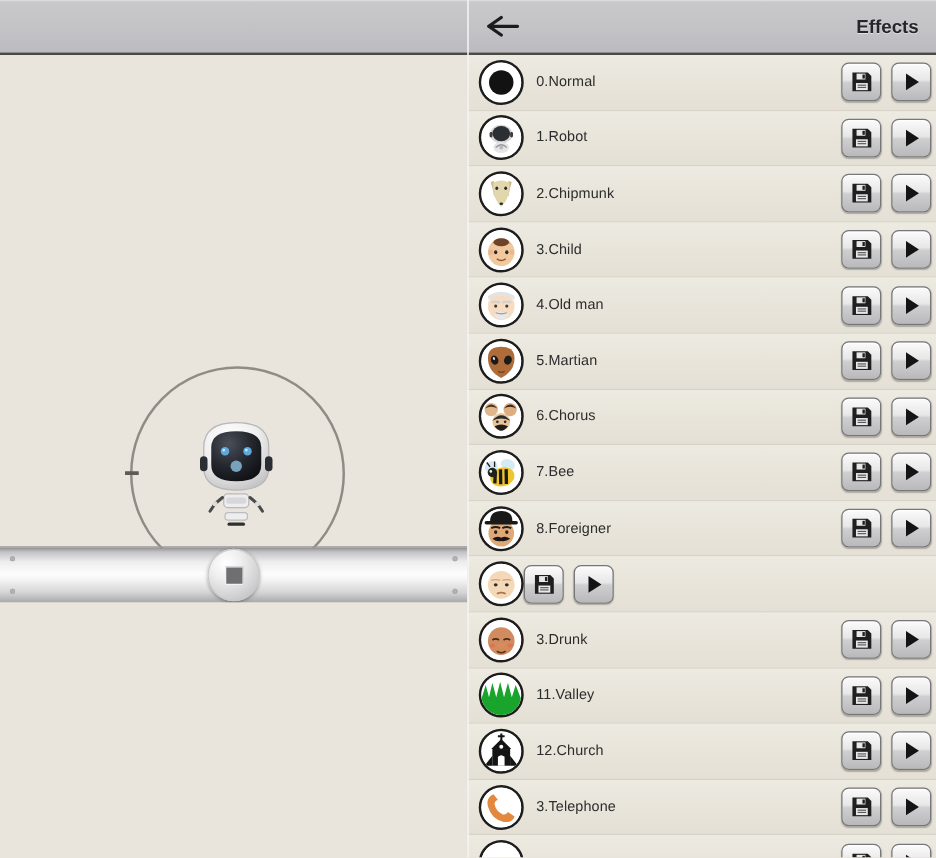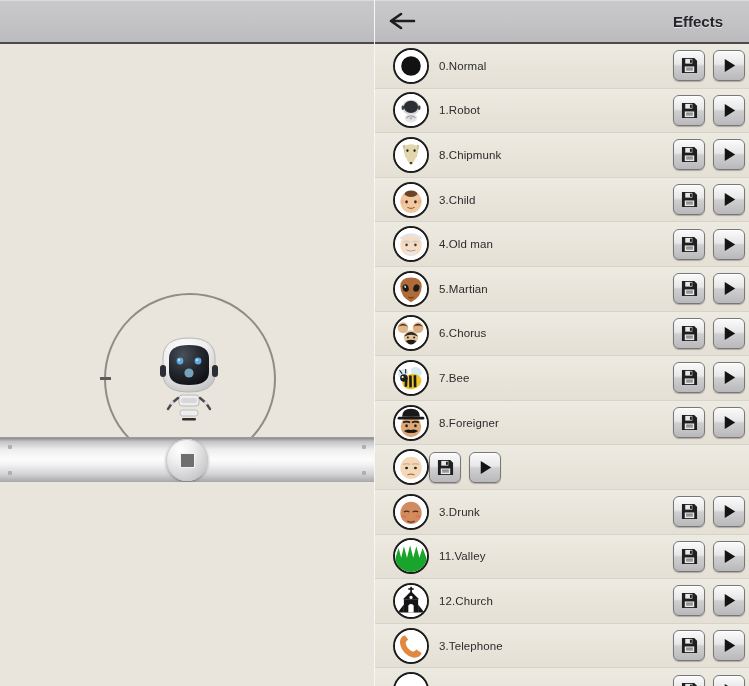--- a/index.html
+++ b/index.html
@@ -95,35 +95,35 @@
     background:#e9e5dc;
     overflow:hidden;
   }
   .right-topbar {
     position:relative;
     height:44px;
     background:linear-gradient(to bottom,#c9c9cb 0%,#c3c3c6 55%,#bbbbbf 100%);
     border-bottom:2px solid #4a4a48;
     box-shadow:inset 0 1px 0 #dcdcdd;
     display:flex; align-items:center; justify-content:space-between;
-    padding:0 24px 0 14px;
+    padding:0 12px 0 14px;
   }
   .back-icon { width:28px; height:22px; cursor:pointer; }
   .title {
     font-size:15px; color:#26262a; font-weight:bold;
     text-shadow:0 1px 0 rgba(255,255,255,.55);
     padding-right:2px;
   }
 
   .list { position:relative; }
   .row {
     position:relative;
     height:44.6px;
     display:flex; align-items:center;
-    padding-left:19px;
+    padding-left:9px;
     border-bottom:1px solid #d7d3c8;
     background:linear-gradient(to bottom,#edeae1 0%,#e8e4da 55%,#e4e0d5 100%);
   }
   .avatar {
     width:36px; height:36px;
     border-radius:50%;
     background:#ffffff;
     border:2px solid #1d1d1d;
     flex:0 0 auto;
     position:relative;
@@ -298,21 +298,21 @@
         <div class="avatar">
           <svg viewBox="0 0 36 36" width="36" height="36">
             <circle cx="18" cy="18" r="18" fill="#fff"></circle>
             <path d="M10 7 Q12 14 13 20 M26 7 Q24 14 23 20" stroke="#c9bd90" stroke-width="3" fill="none"></path>
             <path d="M11 8 Q18 4 25 8 Q27 20 18 30 Q9 20 11 8 Z" fill="#e2d7ac"></path>
             <ellipse cx="14" cy="13" rx="1.3" ry="1.6" fill="#2a2a2a"></ellipse>
             <ellipse cx="22" cy="13" rx="1.3" ry="1.6" fill="#2a2a2a"></ellipse>
             <ellipse cx="18" cy="27" rx="1.6" ry="1.2" fill="#2a2a2a"></ellipse>
           </svg>
         </div>
-        <div class="row-label">8.Chipmunk</div>
+        <div class="row-label">2.Chipmunk</div>
         <div class="btns">
           <div class="gbtn">
             <svg viewBox="0 0 18 18" width="17" height="17">
                 <path d="M1 1h13l3 3v13H1z" fill="#1f1f1f"></path>
                 <rect x="4.5" y="2" width="7.5" height="5" fill="#e8e8e8"></rect>
                 <rect x="9.5" y="2.8" width="2" height="3.4" fill="#1f1f1f"></rect>
                 <rect x="4" y="10" width="10" height="6" fill="#e8e8e8"></rect>
                 <rect x="5.4" y="11.3" width="7.2" height="1" fill="#5a5a5a"></rect>
                 <rect x="5.4" y="13.2" width="7.2" height="1" fill="#5a5a5a"></rect>
               </svg>

